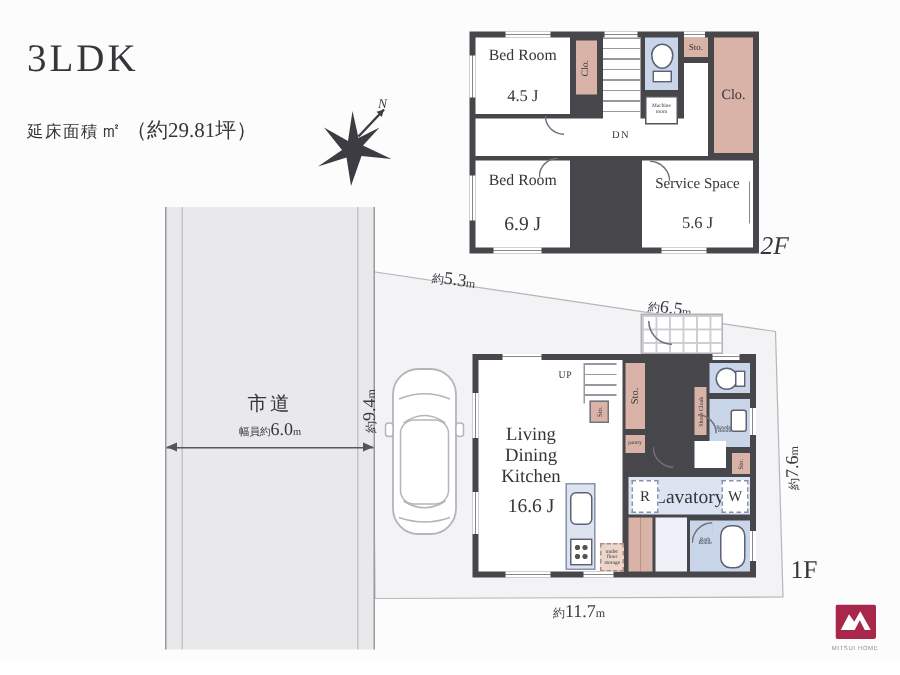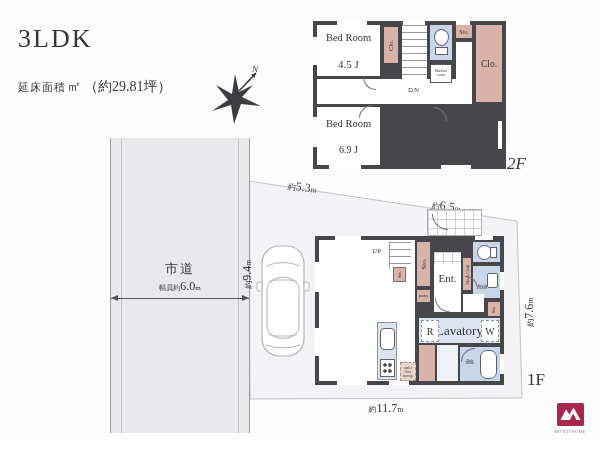--- a/index.html
+++ b/index.html
@@ -112,21 +112,25 @@
       <span class="t45" style="text-align:center;width:20px;">Machine room</span>
     </div>
     <div class="room pink flexc" style="left:143px;top:4px;width:16px;height:13px;">
       <span style="font-size:6px;">Sto.</span>
     </div>
     <div class="room pink flexc" style="left:163px;top:4px;width:26px;height:77px;">
       <span style="font-size:9.5px;">Clo.</span>
     </div>
     <div class="room white flexc col" style="left:4px;top:86px;width:63px;height:58px;">
       <div style="font-size:10.5px;">Bed Room</div>
-      <div style="font-size:10px;margin-top:2px;">6.9 J</div>
+      <div style="font-size:13px;margin-top:2px;">6.9 J</div>
+    </div>
+    <div class="room white flexc col" style="left:115px;top:86px;width:74px;height:58px;">
+      <div style="font-size:10px;">Service Space</div>
+      <div style="font-size:11px;margin-top:2px;">5.6 J</div>
     </div>
 
     <div class="win-h" style="left:24px;top:0;width:30px;height:4px;"></div>
     <div class="win-h" style="left:90px;top:0;width:22px;height:4px;"></div>
     <div class="win-h" style="left:143px;top:0;width:14px;height:4px;"></div>
     <div class="win-v" style="left:0;top:16px;width:4px;height:28px;"></div>
     <div class="win-v" style="left:0;top:96px;width:4px;height:30px;"></div>
     <div class="win-h" style="left:16px;top:144px;width:32px;height:4px;"></div>
     <div class="win-h" style="left:128px;top:144px;width:30px;height:4px;"></div>
     <div class="win-v" style="left:189px;top:100px;width:4px;height:28px;margin-left:-4px;"></div>
@@ -136,38 +140,40 @@
     <div class="arc" style="left:120px;top:86px;width:13px;height:13px;border-right:1px solid #70707a;border-top:1px solid #70707a;border-radius:0 100% 0 0;"></div>
   </div>
   <div class="lbl" style="left:507px;top:154px;font-size:17px;font-style:italic;">2F</div>
 
   <div class="abs grid" style="left:427px;top:209px;width:55px;height:27px;border:1px solid #b0b0b6;box-sizing:border-box;"></div>
   <div class="arc" style="left:432px;top:214px;width:15px;height:15px;border-left:1px solid #70707a;border-bottom:1px solid #70707a;border-radius:0 0 0 100%;"></div>
 
   <div class="plan" style="left:315px;top:236px;width:189px;height:149px;">
 
     <div class="room white" style="left:4px;top:4px;width:96px;height:141px;"></div>
+    <div class="lbl" style="left:6px;top:46px;width:66px;">
+      <div style="font-size:12.5px;">Living</div>
+      <div style="font-size:12.5px;">Dining</div>
+      <div style="font-size:12.5px;">Kitchen</div>
+      <div style="font-size:13px;margin-top:6px;">16.6 J</div>
+    </div>
 
     <div class="room stairsV" style="left:74px;top:6px;width:21px;height:27px;border-left:1px solid #97979d;"></div>
     <div class="lbl" style="left:52px;top:11px;width:20px;font-size:6.5px;letter-spacing:.5px;">UP</div>
 
     <div class="room pink flexc" style="left:102px;top:6px;width:13px;height:44px;">
       <span class="rot" style="font-size:7px;">Sto.</span>
     </div>
     <div class="room pink flexc" style="left:78px;top:31px;width:13px;height:15px;border:1px solid #6f7480;box-sizing:border-box;">
       <span class="rot" style="font-size:4.5px;">Sto.</span>
     </div>
     <div class="room pink flexc" style="left:102px;top:54px;width:13px;height:12px;">
       <span class="t45">pantry</span>
     </div>
 
-    <div class="room white" style="left:119px;top:16px;width:27px;height:60px;">
-      <div class="grid" style="position:absolute;left:0;top:0;width:100%;height:12px;"></div>
-      <div class="lbl" style="left:0;top:20px;width:100%;font-size:11px;">Ent.</div>
-    </div>
     <div class="room pink flexc" style="left:148px;top:22px;width:8px;height:32px;">
       <span class="rot" style="font-size:4px;">Shoes Cloak</span>
     </div>
 
     <div class="room blue" style="left:158px;top:6px;width:27px;height:20px;">
       <span style="position:absolute;left:4px;top:3px;width:13px;height:13px;background:#fff;border:1px solid #5d6272;border-radius:50%;"></span>
       <span style="position:absolute;right:3px;top:5px;width:5px;height:9px;background:#fff;border:1px solid #5d6272;"></span>
     </div>
     <div class="room blue" style="left:158px;top:30px;width:27px;height:32px;">
       <div class="lbl" style="left:0;top:17px;width:20px;">

